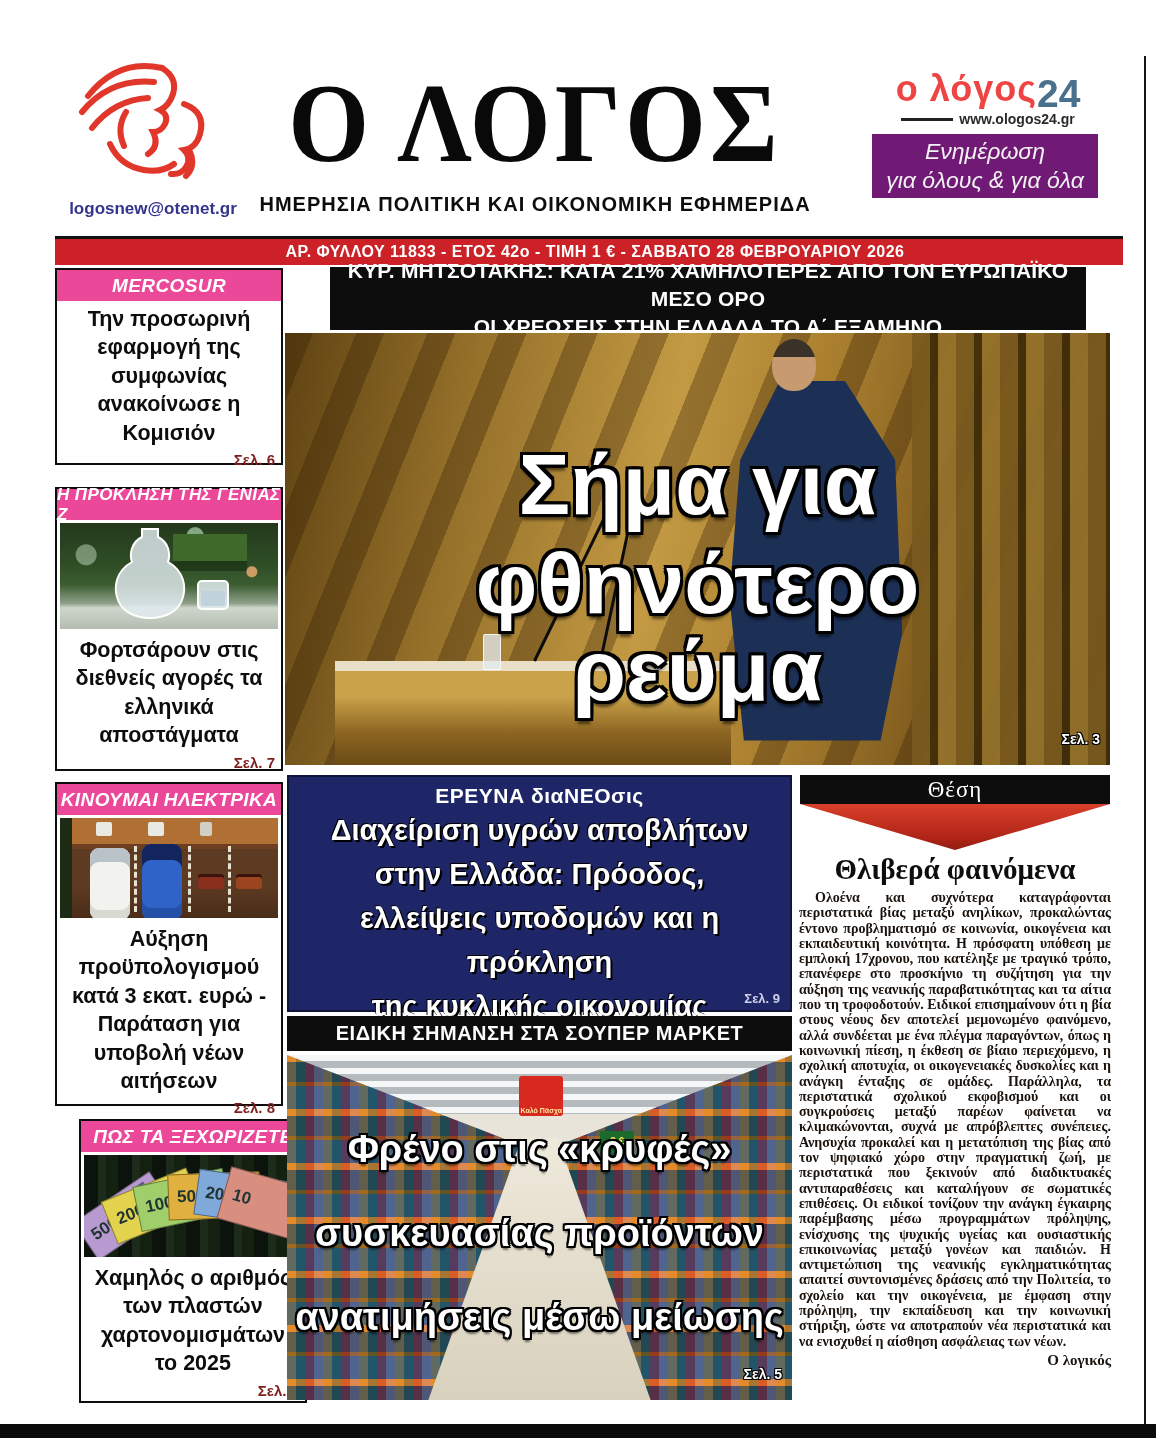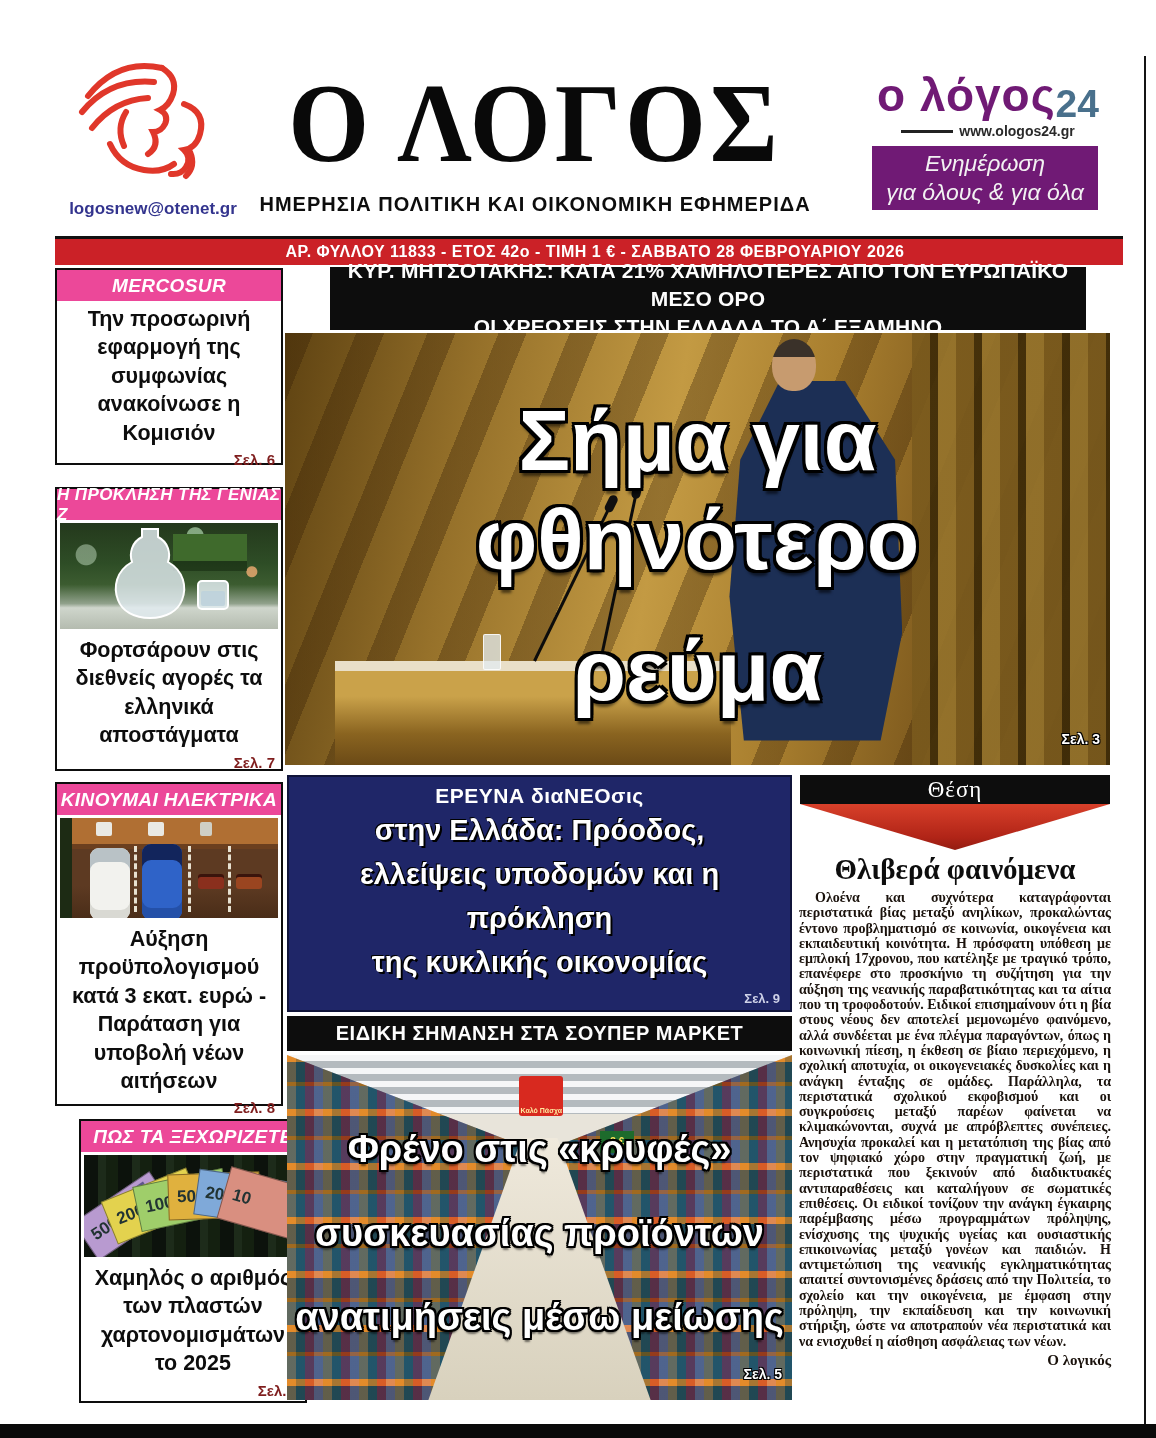--- a/index.html
+++ b/index.html
@@ -6,21 +6,21 @@
   #page{position:relative;width:1156px;height:1438px;background:#fff;overflow:hidden;
         font-family:"Liberation Sans",sans-serif;color:#111;}
   .abs{position:absolute;}
   .ctr{display:flex;align-items:center;justify-content:center;text-align:center;}
 
   
   .masthead-title{font-family:"Liberation Serif",serif;font-weight:bold;font-size:104px;
                   letter-spacing:4px;transform:scaleY(1.08);color:#090909;white-space:nowrap;}
   .masthead-sub{font-size:20px;font-weight:bold;letter-spacing:1px;color:#0d0d0d;white-space:nowrap;}
   .email{font-size:17px;font-weight:bold;color:#33348e;}
-  .weblogo-text{font-size:46px;font-weight:bold;color:#701a75;letter-spacing:1px;}
+  .weblogo-text{font-size:36px;font-weight:bold;color:#ef4444;letter-spacing:1px;}
   .weblogo-24{font-size:39px;font-weight:bold;color:#49708c;line-height:.8;position:relative;top:6px;}
   .weblogo-url{font-size:14px;font-weight:bold;color:#2a2a2a;}
   .url-dash{display:inline-block;width:52px;height:3px;background:#222;margin-right:6px;vertical-align:middle;}
   .tagline-box{background:#701a75;color:#f2f2f2;font-style:italic;
                font-family:"Liberation Sans",sans-serif;font-size:23px;line-height:1.25;}
   
   .issue-bar{background:#cb2127;border-top:3px solid #111;color:#fff;font-size:16px;font-weight:bold;letter-spacing:.5px;}
   .black-box{background:#0d0d0d;color:#fdfdfd;}
   .top-kicker{font-size:21px;font-weight:bold;line-height:28px;letter-spacing:.2px;}
   
@@ -165,21 +165,21 @@
   </div>
 
   <div class="abs img-parliament" style="left:285px;top:333px;width:825px;height:432px;">
     <div class="bench-right"></div>
     <div class="speaker-body"></div>
     <div class="speaker-head"></div>
     <div class="podium"></div>
     <div class="glass"></div>
     <div class="mic" style="left:30%;bottom:24%;transform:rotate(26deg);"></div>
     <div class="mic" style="left:38%;bottom:24%;transform:rotate(12deg);"></div>
-    <div class="abs ctr" style="left:0;top:146px;width:100%;height:110px;align-items:flex-end;">
+    <div class="abs ctr" style="left:0;top:146px;width:100%;height:110px;">
       <span class="outline-lg" style="font-size:86px;">Σήμα για φθηνότερο</span>
     </div>
     <div class="abs ctr" style="left:0;top:282px;width:100%;height:110px;">
       <span class="outline-lg" style="font-size:86px;">ρεύμα</span>
     </div>
     <span class="photo-pageref">Σελ. 3</span>
   </div>
 
   <div class="abs side-box" style="left:55px;top:268px;width:224px;height:193px;">
     <div class="side-head">MERCOSUR</div>
@@ -248,20 +248,21 @@
         </div>
     </div>
     <div class="side-body">
       <div class="side-text">Χαμηλός ο αριθμός των πλαστών χαρτονομισμάτων το 2025</div>
     </div>
     <div class="side-page">Σελ. 4</div>
   </div>
 
   <div class="abs research-box" style="left:287px;top:775px;width:505px;height:237px;box-sizing:border-box;">
     <div class="research-kicker">ΕΡΕΥΝΑ διαΝΕΟσις</div>
+    <div class="research-line">Διαχείριση υγρών αποβλήτων</div>
     <div class="research-line">στην Ελλάδα: Πρόοδος,</div>
     <div class="research-line">ελλείψεις υποδομών και η πρόκληση</div>
     <div class="research-line">της κυκλικής οικονομίας</div>
     <span class="research-page">Σελ. 9</span>
   </div>
 
   <div class="abs black-box ctr" style="left:287px;top:1016px;width:505px;height:35px;">
     <span style="font-size:20px;font-weight:bold;letter-spacing:.5px;">ΕΙΔΙΚΗ ΣΗΜΑΝΣΗ ΣΤΑ ΣΟΥΠΕΡ ΜΑΡΚΕΤ</span>
   </div>
 

